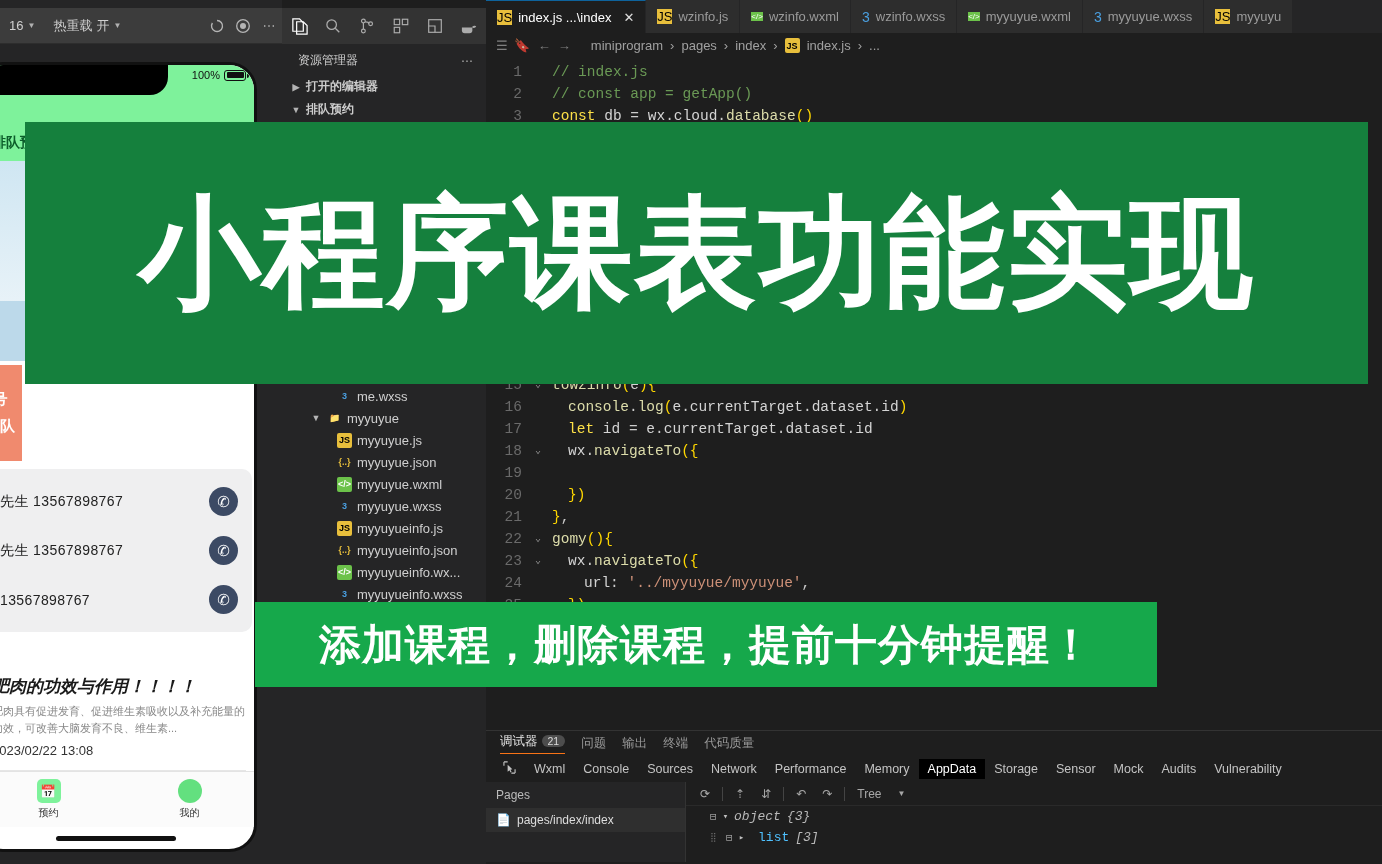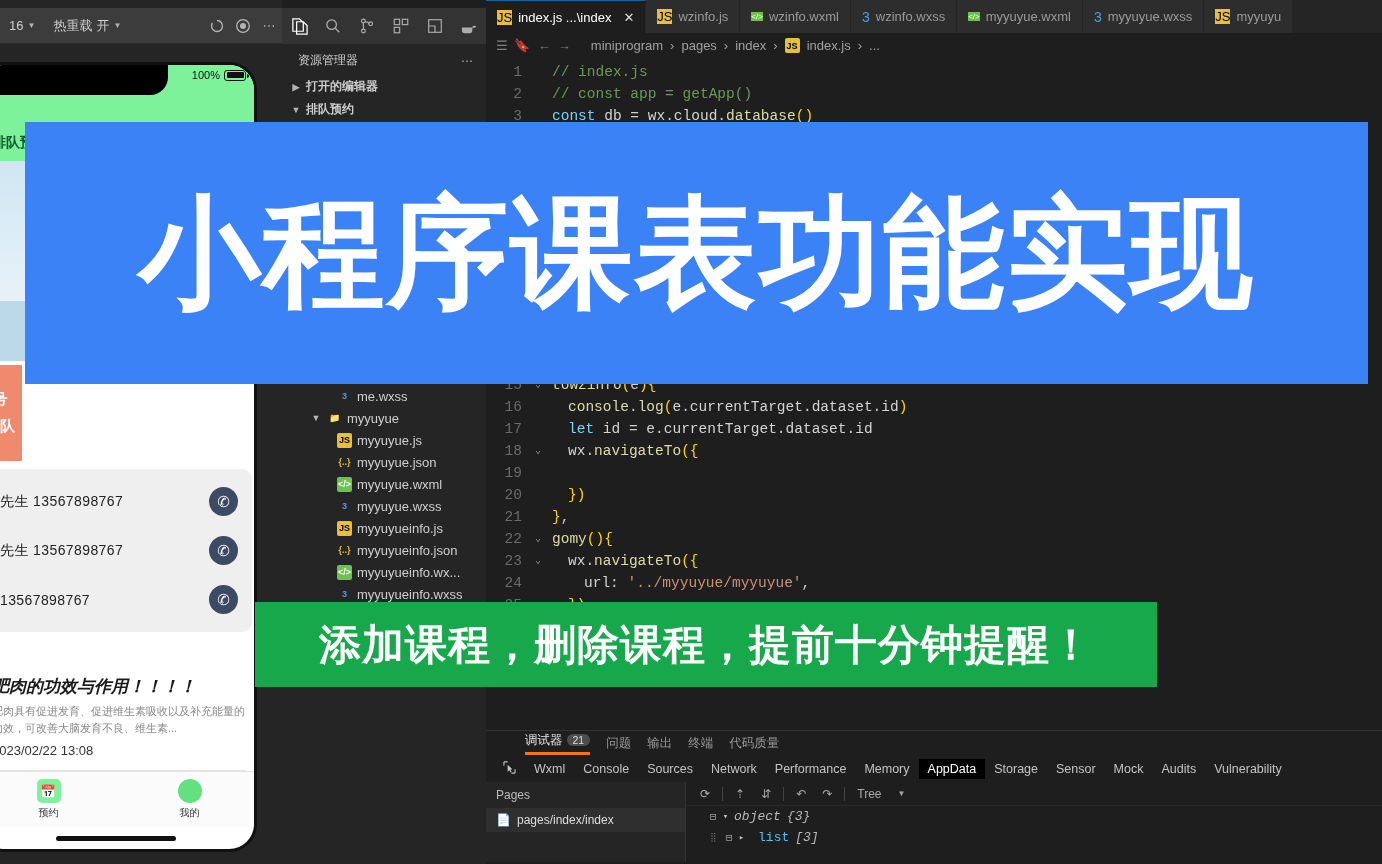--- a/index.html
+++ b/index.html
@@ -112,30 +112,30 @@
          color:#9a9a9a; background:#2d2d2d; border-right:1px solid #252526; white-space:nowrap; }
   .tab.active { background:#1e1e1e; color:#ffffff; border-top:1px solid #0e639c; }
   .tab .x { margin-left:6px; font-size:13px; opacity:.85; }
   .crumbs { display:flex; align-items:center; gap:7px; height:25px; padding:0 10px;
             font-size:13px; color:#a0a0a0; background:#1e1e1e; }
   .crumbs .ic { opacity:.75; }
   .code { padding-top:3px; font-family:"Liberation Mono", monospace; font-size:14.5px; line-height:22px; }
   .cl { display:flex; height:22px; white-space:pre; }
   .ln { width:44px; text-align:right; padding-right:8px; color:#6a6a6a; flex:none; }
   .fold { width:16px; color:#9a9a9a; font-size:10px; flex:none; text-align:center; }
-  .cm { color:#6a9955; } .kw2 { color:#7dd3fc;text-align:center; }
+  .cm { color:#6a9955; } .kw2 { color:#fde047;text-align:center; }
   .fn { color:#dcdcaa; } .str { color:#ce9178; }
   .pl { color:#d4d4d4; } .br1 { color:#ffd700; }
 
   
   .dbg { position:absolute; left:486px; top:730px; width:896px; height:134px; background:#1e1e1e;
          border-top:1px solid #333; }
   .dbg-tabs { display:flex; align-items:center; gap:16px; height:25px; padding:0 14px; font-size:12.5px; color:#9a9a9a; }
   .dbg-tabs .t { position:relative; }
-  .dbg-tabs .t.active { color:#e7e7e7; border-bottom:3px solid #f97316; padding-bottom:3px;margin-left:25px; }
+  .dbg-tabs .t.active { color:#e7e7e7; border-bottom:1px solid #f97316; padding-bottom:3px; }
   .badge { display:inline-block; background:#4d4d4d; color:#ddd; border-radius:9px;
            padding:0 6px; font-size:10.5px; margin-left:4px; }
   .dbg-sub { display:flex; align-items:center; gap:0; height:26px; padding:0 8px;
              font-size:12.5px; color:#c4c4c4; }
   .dbg-sub .i { padding:3px 9px; }
   .dbg-sub .i.active { background:#000; color:#fff; }
   .dbg-body { display:flex; height:80px; }
   .dbg-left { width:200px; background:#252526; border-right:1px solid #333; }
   .dbg-left .hd { font-size:12px; color:#bbb; padding:6px 10px; }
   .dbg-left .it { display:flex; align-items:center; gap:6px; font-size:12px; color:#ddd;
@@ -149,21 +149,21 @@
               font-family:"Liberation Mono", monospace; font-size:13px; color:#d4d4d4; }
   .tree-row .grip { width:10px; color:#6a6a6a; font-size:9px; }
   .tree-row .sq { color:#9a9a9a; font-size:11px; }
   .tree-row .arw { color:#c0c0c0; font-size:9px; }
   .tk-blue { color:#4fc1ff;margin-left:8px; }
   .tk-gray { color:#b9b9b9;font-style:italic; }
 
   
   .banner-main {
     position:absolute; left:25px; top:122px; width:1343px; height:262px;
-    background:#3b82f6; display:flex; align-items:center; justify-content:center; z-index:50;
+    background:#15803d; display:flex; align-items:center; justify-content:center; z-index:50;
   }
   .banner-main .txt {
     color:#ffffff; font-size:122px; font-weight:bold; letter-spacing:2px; line-height:1;
     font-family:"DejaVu Sans", sans-serif;
   }
   .banner-sub {
     position:absolute; left:255px; top:602px; width:902px; height:85px;
     background:#16a84b; display:flex; align-items:center; justify-content:center; z-index:50;
   }
   .banner-sub .txt {

